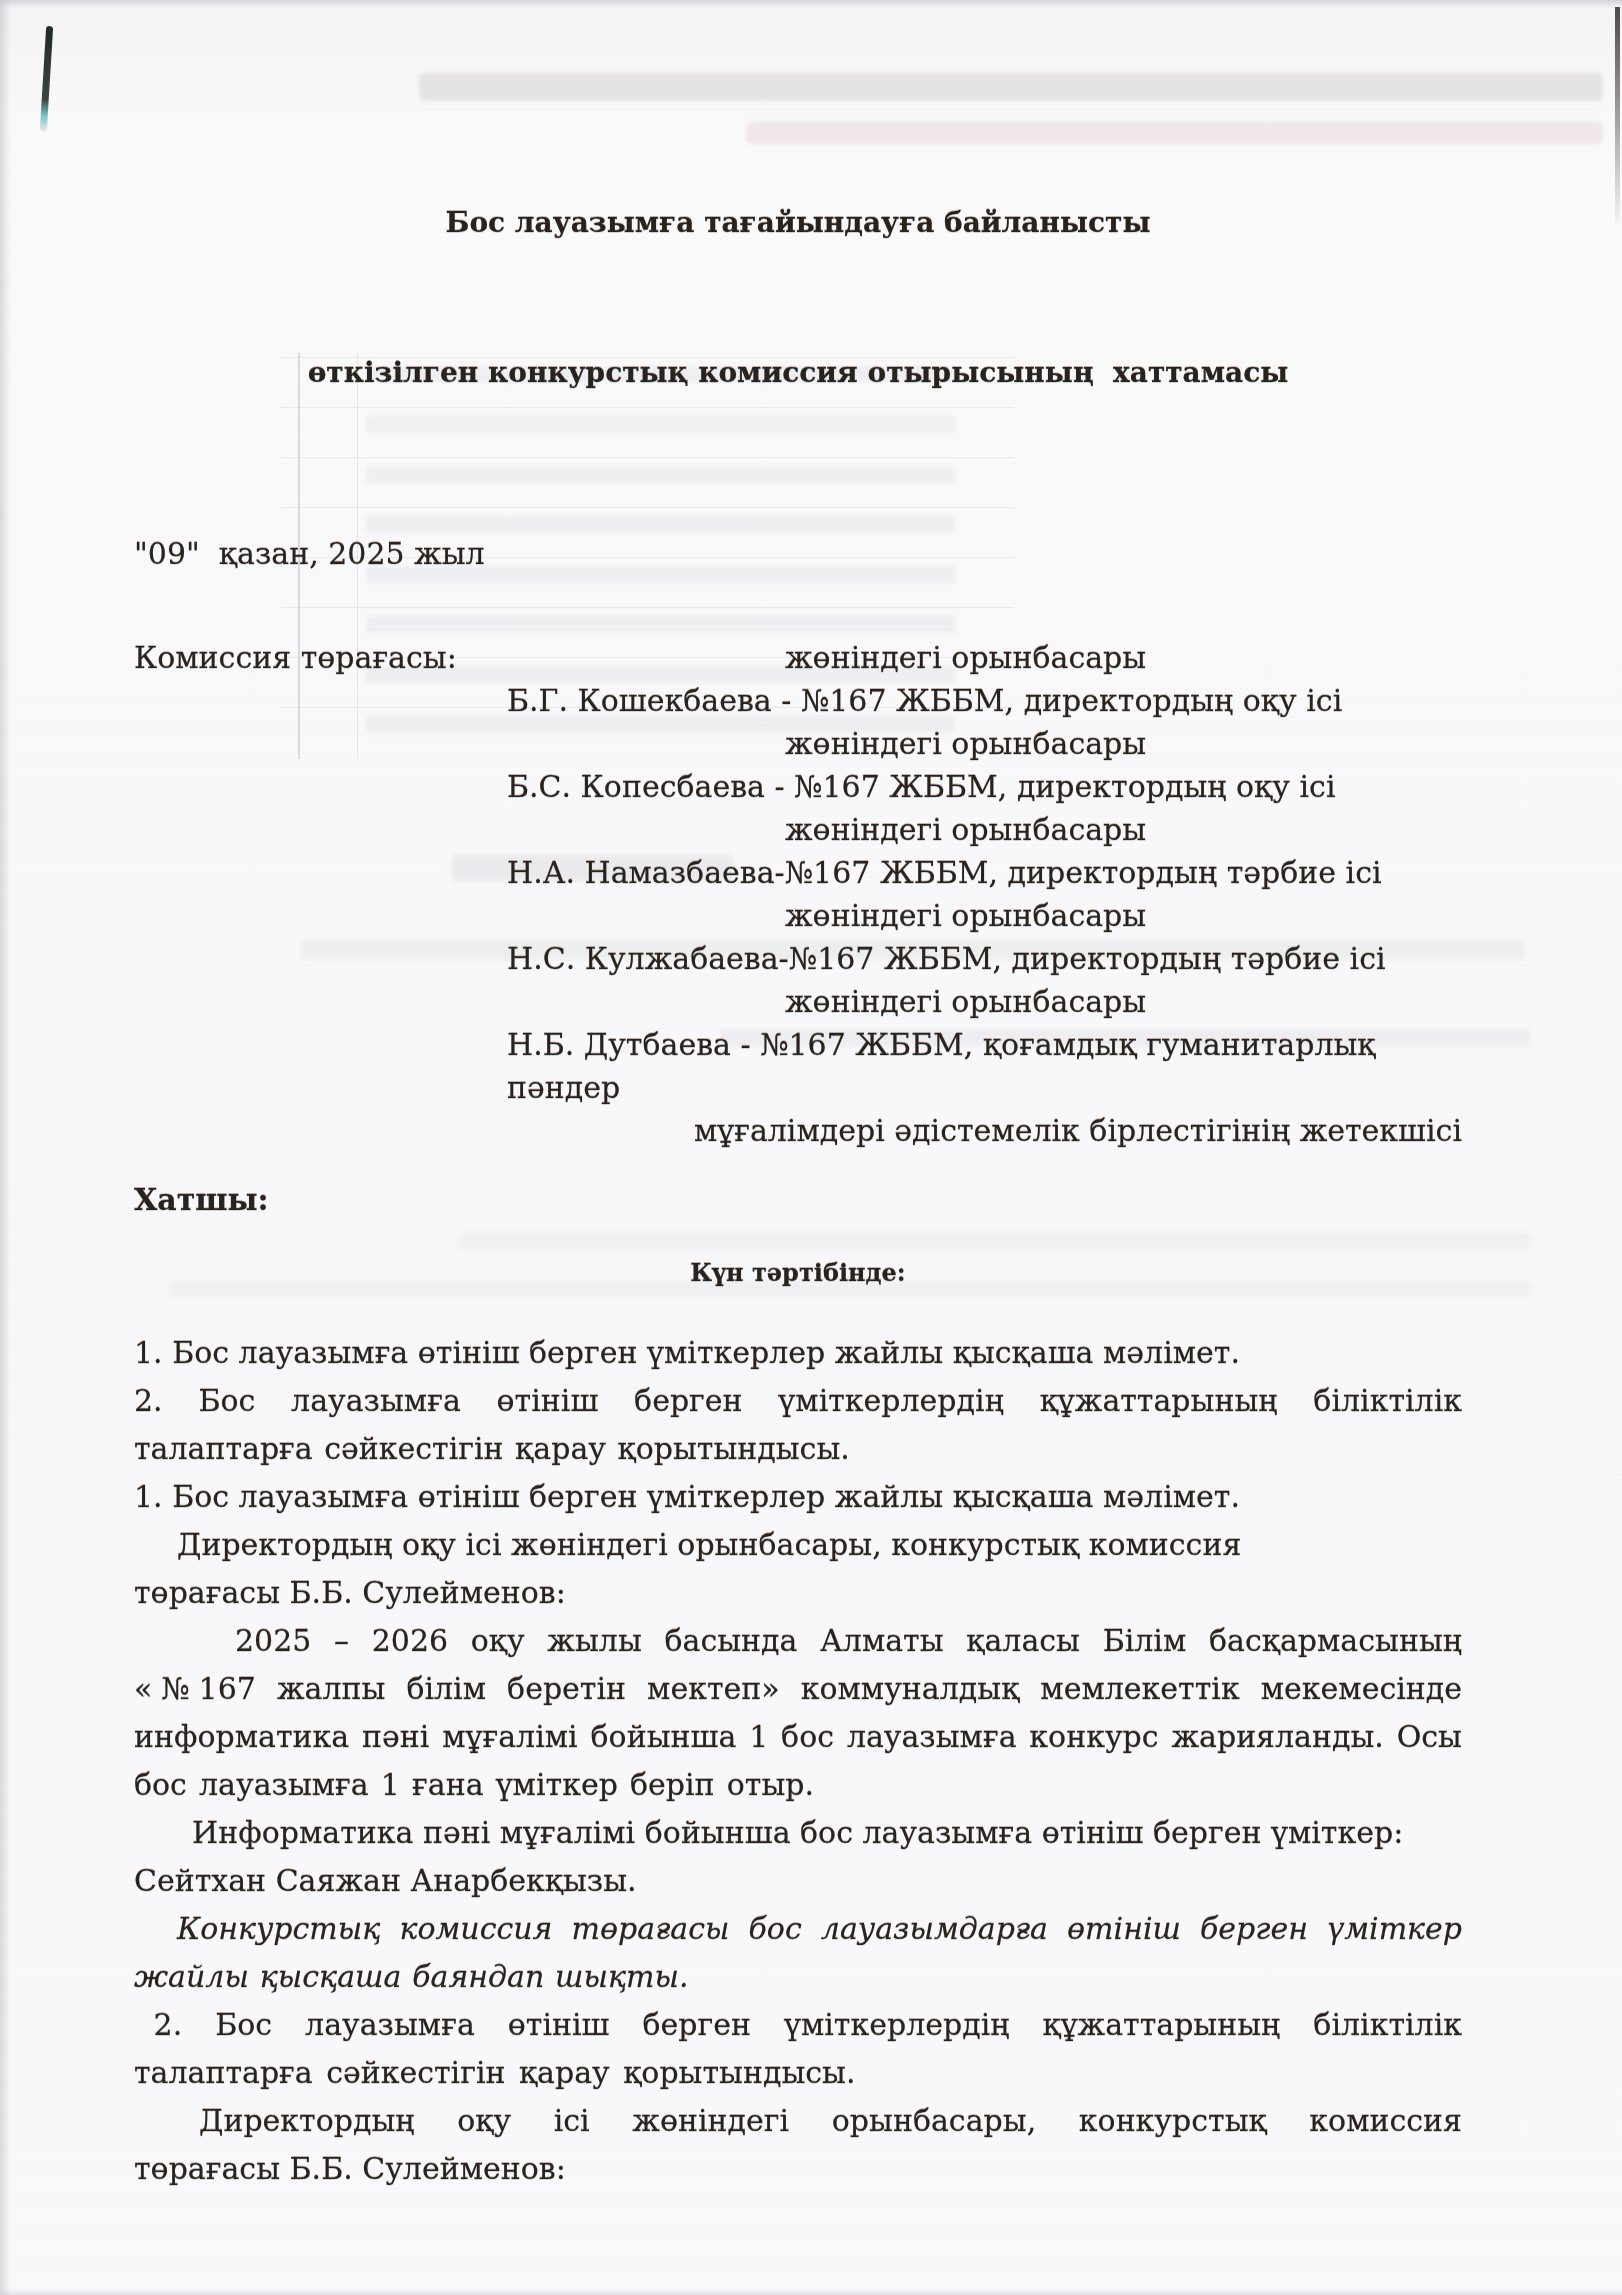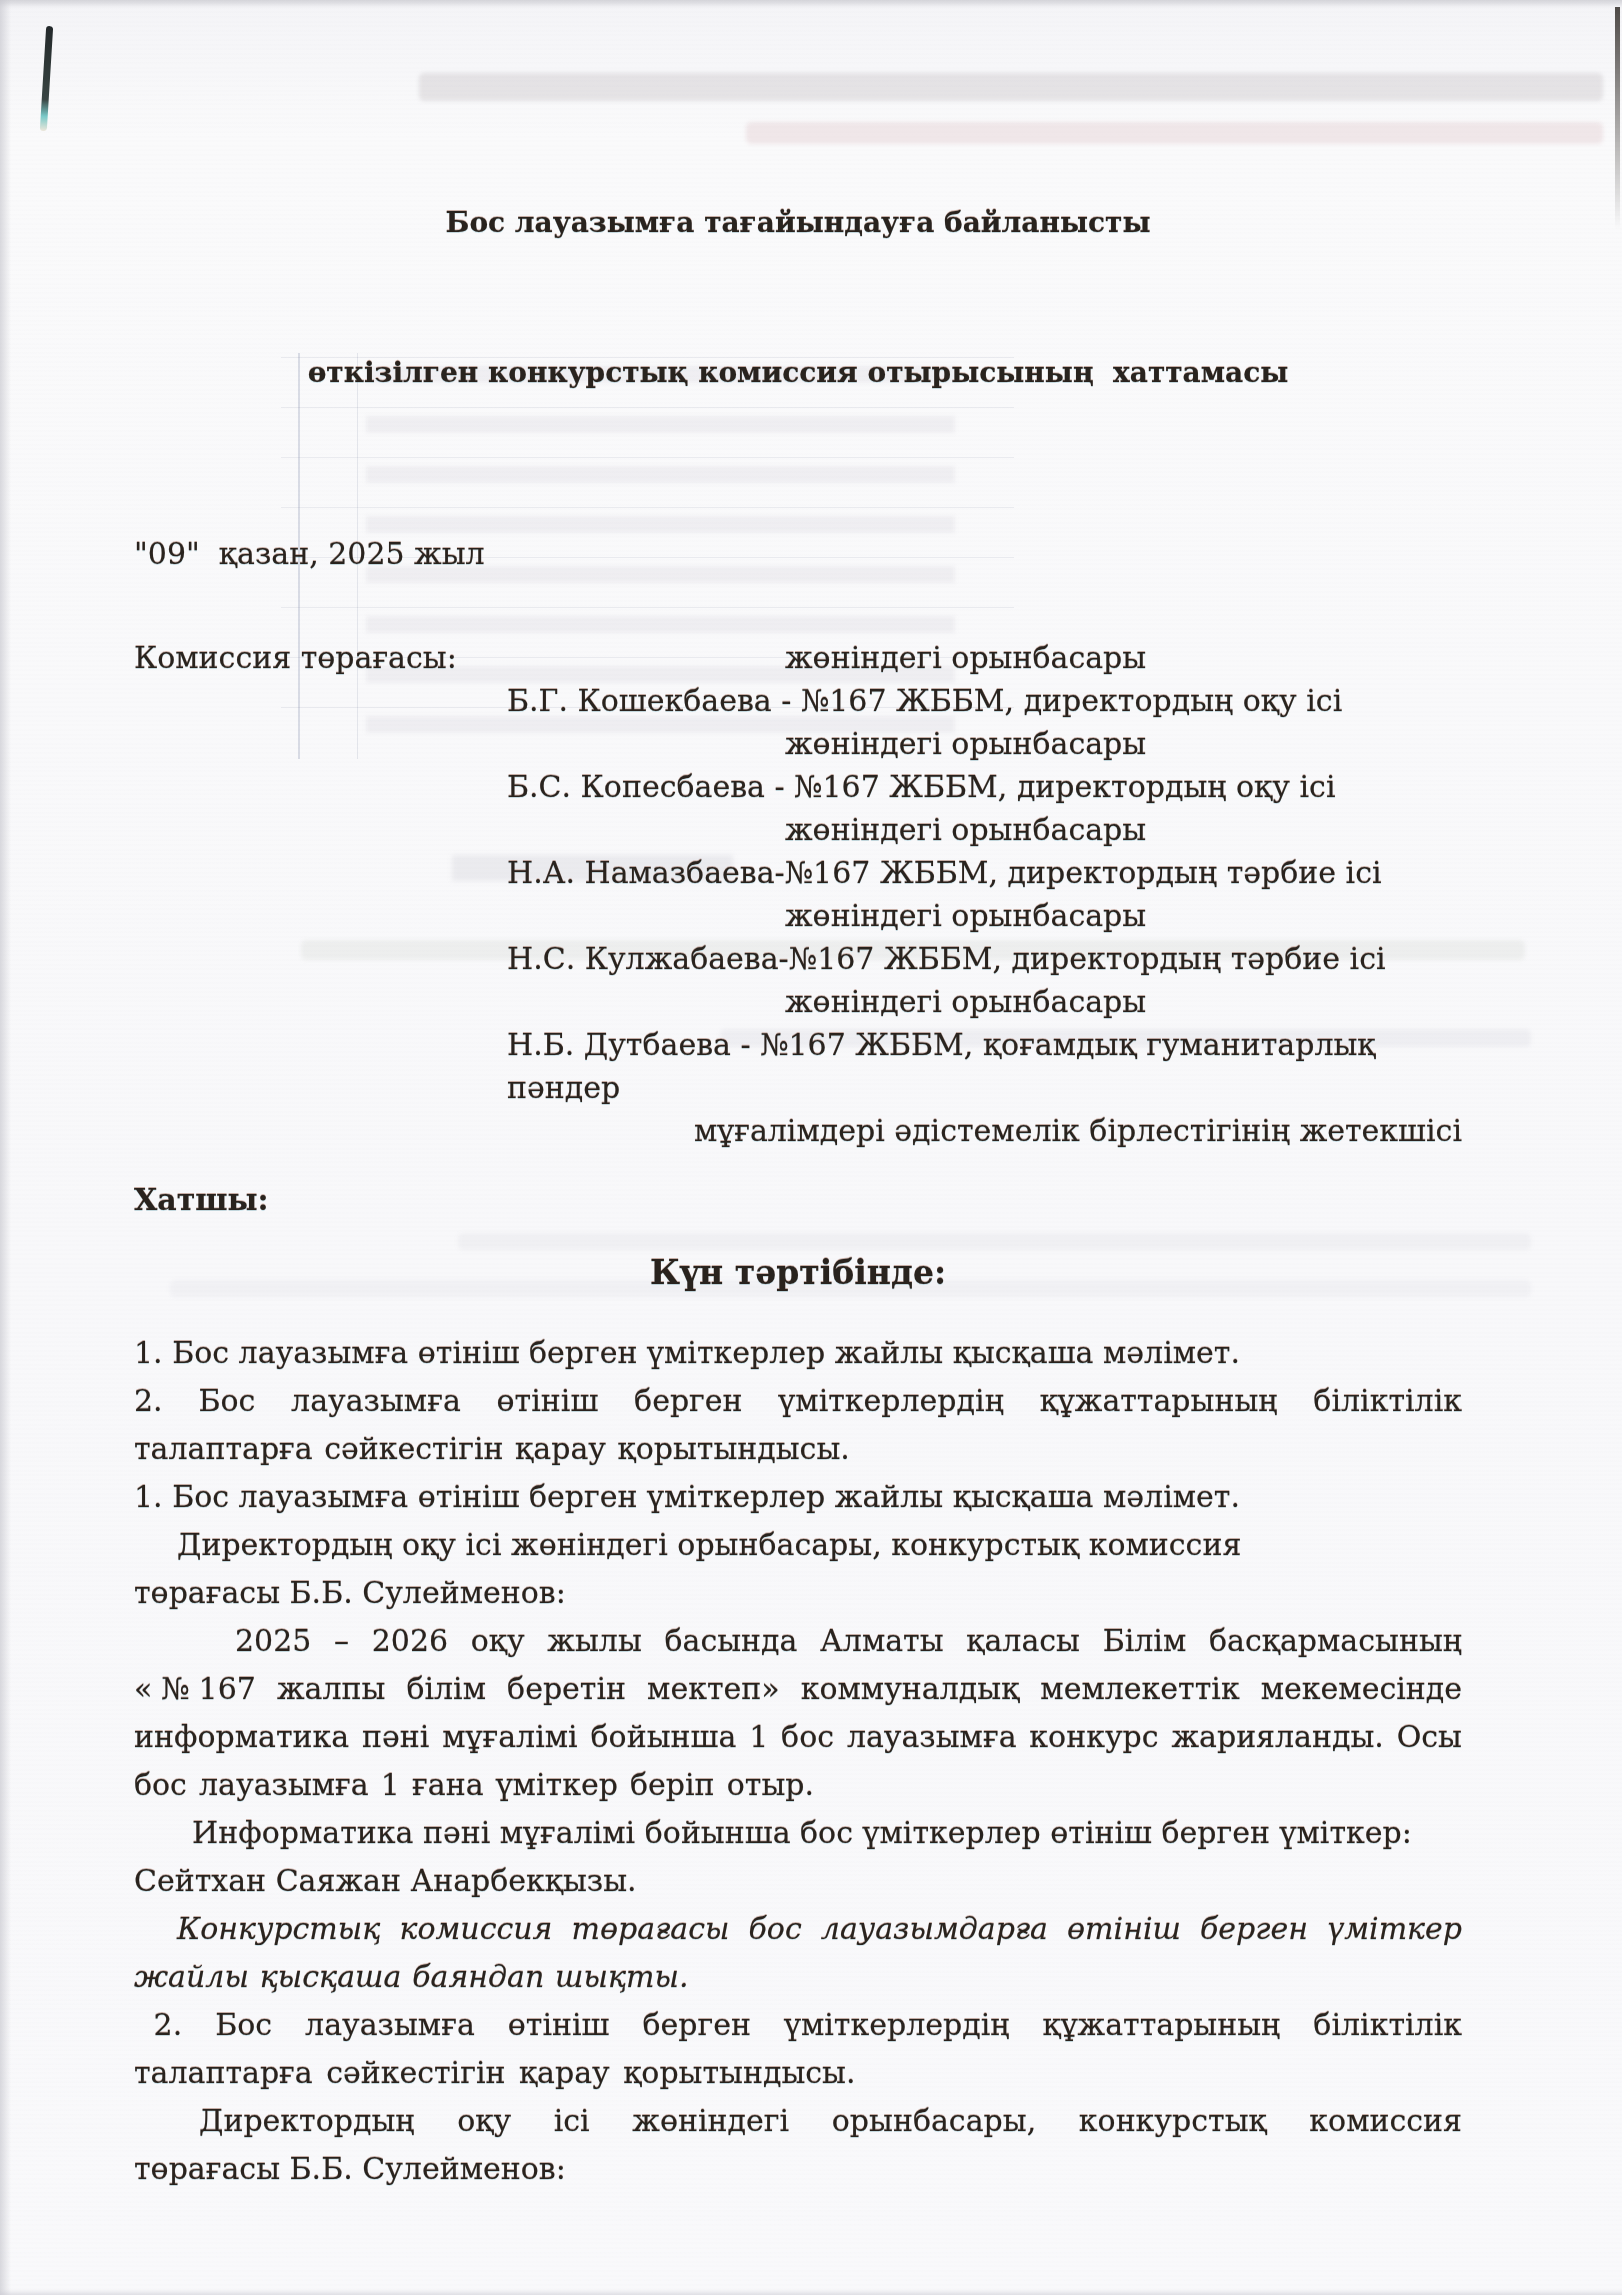--- a/index.html
+++ b/index.html
@@ -50,21 +50,21 @@
   .title{margin-top:98px;text-align:center;font-weight:700;font-size:28px;line-height:50px;white-space:pre-wrap;}
   .date{margin-top:34px;line-height:43px;white-space:pre-wrap;}
   .commission{margin-top:61px;line-height:43px;}
   .crow{display:flex;}
   .clabel{flex:0 0 373px;}
   .clabel2{flex:0 0 323px;}
   .cval{flex:1 1 auto;}
   .wrapc{padding-left:278px;}
   .wrapr{text-align:right;}
   .secretary-row{margin-top:26px;line-height:43px;font-weight:bold;}
-  .sec-h{font-weight:700;font-size:33px;text-align:center;line-height:46px;}
+  .sec-h{font-weight:700;font-size:24px;text-align:center;line-height:46px;}
   .agenda-h{margin-top:29.4px;}
   .agenda{margin-top:33px;}
   .agenda-item2{text-align:justify;word-spacing:2px;}
   .heard-h{margin-top:0;}
   .sp1a{text-indent:43px;}
   .p1{text-align:justify;text-indent:101px;word-spacing:2.6px;}
   .p2a{text-indent:58px;}
   .p3{text-align:justify;text-indent:43px;word-spacing:1.3px;font-style:italic;}
   .item2{text-align:justify;text-indent:19.6px;word-spacing:3.9px;}
   .sp2a{text-align:justify;text-align-last:justify;text-indent:65px;word-spacing:5.2px;}
@@ -154,21 +154,21 @@
       <div>1. Бос лауазымға өтініш берген үміткерлер жайлы қысқаша мәлімет.</div>
       <div class="agenda-item2">2. Бос лауазымға өтініш берген үміткерлердің құжаттарының біліктілік талаптарға сәйкестігін қарау қорытындысы.</div>
     </div>
 
 
     <div>1. Бос лауазымға өтініш берген үміткерлер жайлы қысқаша мәлімет.</div>
     <div class="sp1a">Директордың оқу ісі жөніндегі орынбасары, конкурстық комиссия</div>
     <div>төрағасы Б.Б. Сулейменов:</div>
 
     <div class="p1">2025 – 2026 оқу жылы басында Алматы қаласы Білім басқармасының «№167 жалпы білім беретін мектеп» коммуналдық мемлекеттік мекемесінде информатика пәні мұғалімі бойынша 1 бос лауазымға конкурс жарияланды. Осы  бос лауазымға 1 ғана үміткер беріп отыр.</div>
-    <div class="p2a">Информатика пәні мұғалімі бойынша бос үміткерлер өтініш берген үміткер:</div>
+    <div class="p2a">Информатика пәні мұғалімі бойынша бос лауазымға өтініш берген үміткер:</div>
     <div>Сейтхан Саяжан Анарбекқызы.</div>
     <div class="p3">Конкурстық комиссия төрағасы бос лауазымдарға өтініш берген үміткер жайлы қысқаша баяндап шықты.</div>
 
     <div class="item2">2. Бос лауазымға өтініш берген үміткерлердің құжаттарының біліктілік талаптарға сәйкестігін қарау қорытындысы.</div>
     <div class="sp2a">Директордың оқу ісі жөніндегі орынбасары, конкурстық комиссия</div>
     <div>төрағасы Б.Б. Сулейменов:</div>
 
   </div>
 </div>
 

